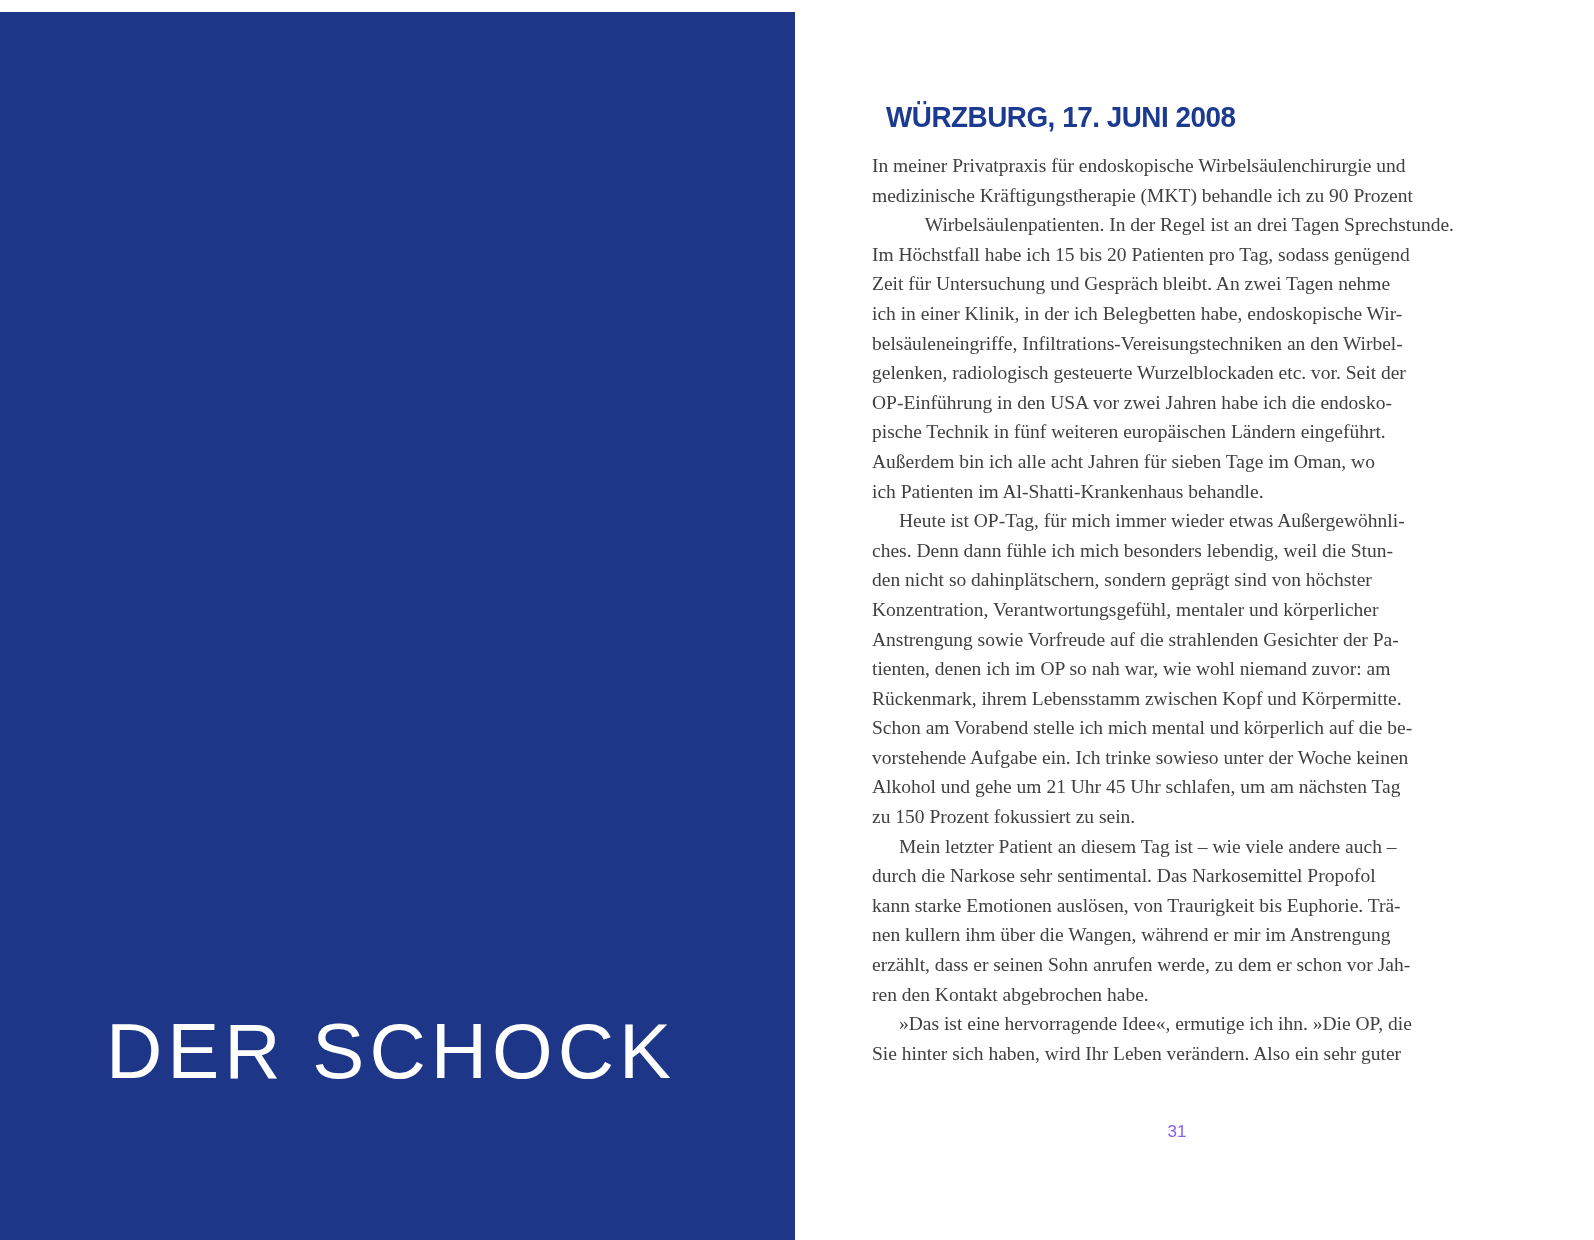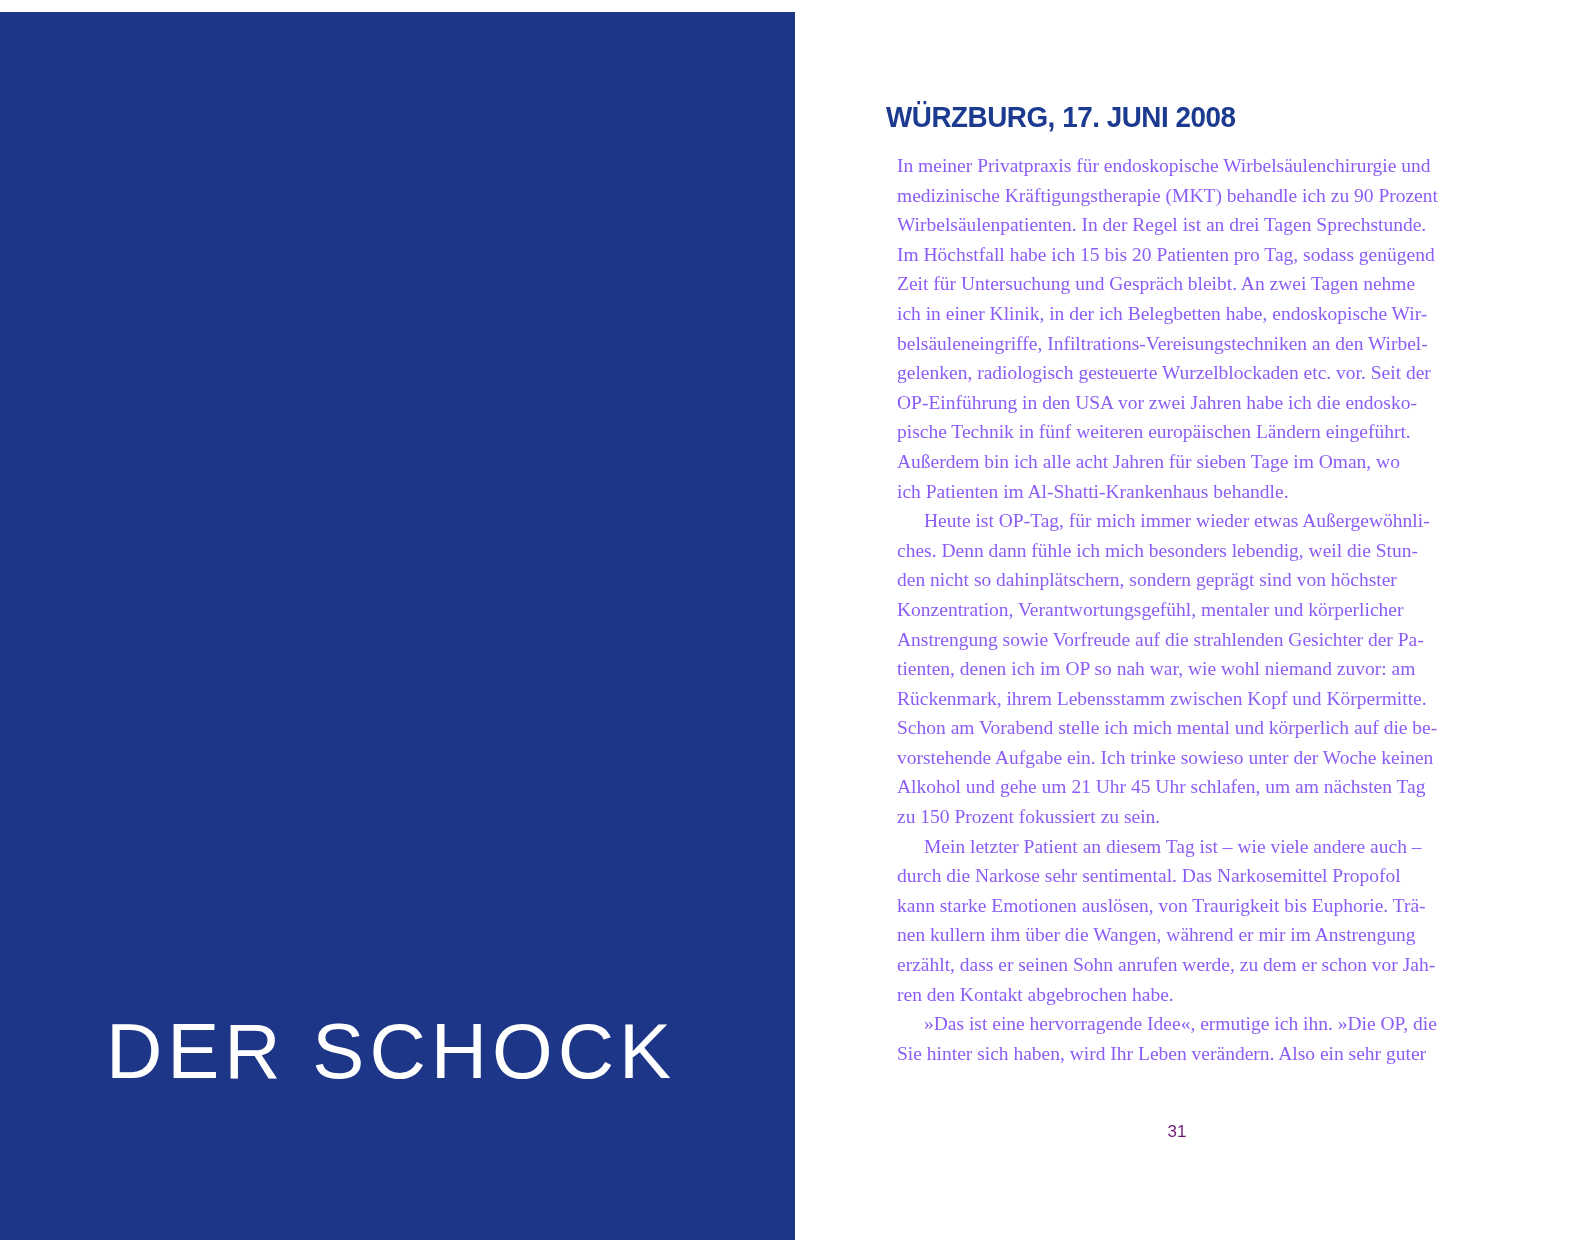--- a/index.html
+++ b/index.html
@@ -51,62 +51,62 @@
     font-family: "Liberation Sans", sans-serif;
     font-weight: 700;
     font-size: 29px;
     letter-spacing: -0.5px;
     transform: scaleX(0.96);
     transform-origin: left center;
     white-space: nowrap;
   }
   .body-text {
     position: absolute;
-    left: 102px;
+    left: 77px;
     top: 151px;
     width: 582px;
     font-size: 19.5px;
     line-height: 29.6px;
-    color: #8b5cf6;
+    color: #404040;
   }
   .line {
     white-space: nowrap;
     overflow: visible;
     height: 29.6px;
   }
   .line.indent {
     padding-left: 27px;
   }
   .page-number {
     position: absolute;
     left: 91px;
     top: 1122px;
     width: 582px;
     text-align: center;
     font-family: "Liberation Sans", sans-serif;
     font-size: 17px;
-    color: #701a75;
+    color: #8b5cf6;
   }
 </style>
 </head>
 <body>
 
 <div class="spread">
 
   <div class="left-page" style="background: rgb(30, 54, 135);">
     <div class="chapter-title" style="color: rgb(255, 255, 255);">DER SCHOCK</div>
   </div>
 
   <div class="right-page">
     <h1 class="heading" style="color: rgb(28, 58, 144);">WÜRZBURG, 17. JUNI 2008</h1>
 
     <div class="body-text" id="body-text">
         <div class="line" style="word-spacing: 0px;">In meiner Privatpraxis für endoskopische Wirbelsäulenchirurgie und</div>
         <div class="line" style="word-spacing: 0px;">medizinische Kräftigungstherapie (MKT) behandle ich zu 90 Prozent</div>
-        <div class="line" style="word-spacing: 0px;">Wirbelsäulenpatienten. In der Regel ist an drei Tagen Sprechstunde.</div>
+        <div class="line" style="word-spacing: 0px; text-align: right;">Wirbelsäulenpatienten. In der Regel ist an drei Tagen Sprechstunde.</div>
         <div class="line" style="word-spacing: 0px;">Im Höchstfall habe ich 15 bis 20 Patienten pro Tag, sodass genügend</div>
         <div class="line" style="word-spacing: 0px;">Zeit für Untersuchung und Gespräch bleibt. An zwei Tagen nehme</div>
         <div class="line" style="word-spacing: 0px;">ich in einer Klinik, in der ich Belegbetten habe, endoskopische Wir-</div>
         <div class="line" style="word-spacing: 0px;">belsäuleneingriffe, Infiltrations-Vereisungstechniken an den Wirbel-</div>
         <div class="line" style="word-spacing: 0px;">gelenken, radiologisch gesteuerte Wurzelblockaden etc. vor. Seit der</div>
         <div class="line" style="word-spacing: 0px;">OP-Einführung in den USA vor zwei Jahren habe ich die endosko-</div>
         <div class="line" style="word-spacing: 0px;">pische Technik in fünf weiteren europäischen Ländern eingeführt.</div>
         <div class="line" style="word-spacing: 0px;">Außerdem bin ich alle acht Jahren für sieben Tage im Oman, wo</div>
         <div class="line end">ich Patienten im Al-Shatti-Krankenhaus behandle.</div>
         <div class="line indent" style="word-spacing: 0px;">Heute ist OP-Tag, für mich immer wieder etwas Außergewöhnli-</div>

